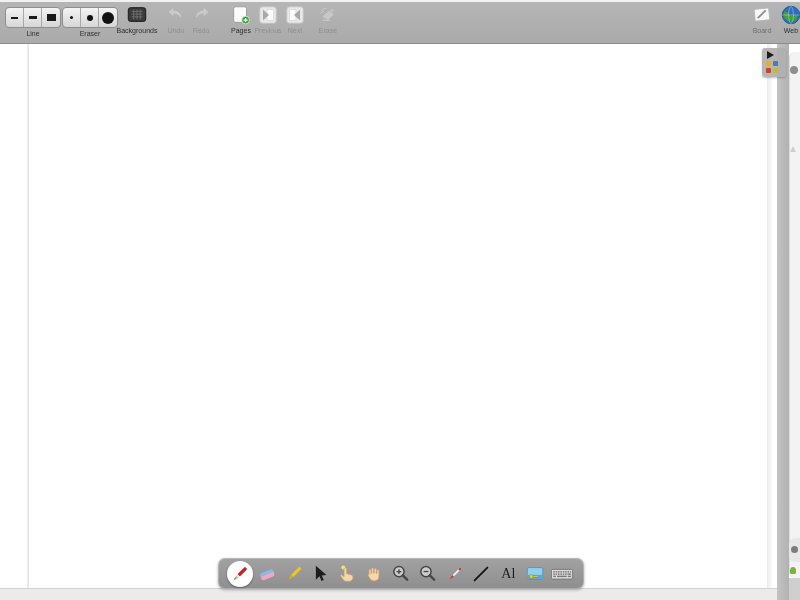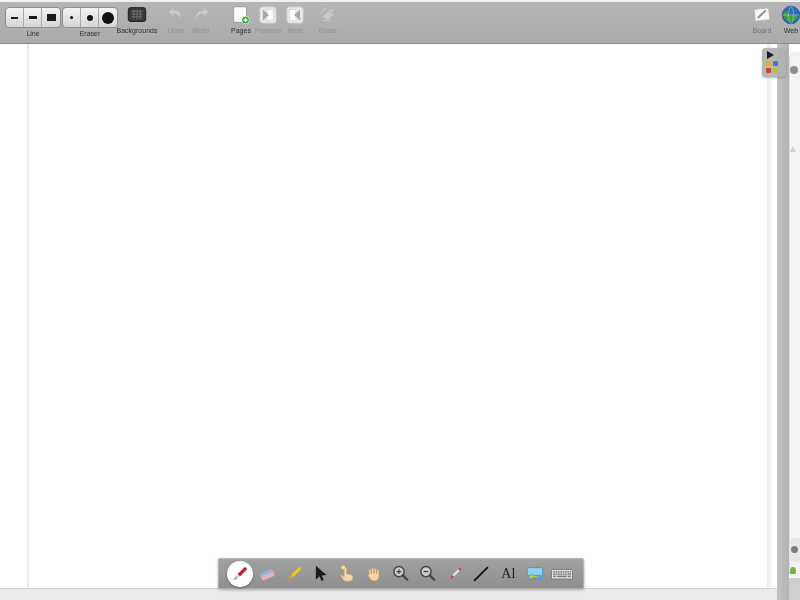--- a/index.html
+++ b/index.html
@@ -58,21 +58,21 @@
   .library-tab { position:absolute; left:762px; top:48px; width:24px; height:29px;
     background:rgba(176,176,176,.92); border-radius:3px; box-shadow:0 1px 2px rgba(0,0,0,.25); }
   .library-tab .play { position:absolute; left:5px; top:3px; width:0; height:0;
     border-top:4px solid transparent; border-bottom:4px solid transparent; border-left:7px solid #1c1c1c; }
   .library-tab .grid { position:absolute; left:4px; top:13px; width:13px; height:13px;
     display:grid; grid-template-columns:5px 5px; grid-template-rows:5px 5px; gap:2px; }
   .library-tab .grid i { display:block; border-radius:1px; }
 
   
   .stylus-bar { position:absolute; left:218px; top:558px; width:366px; height:31px;
-    background:linear-gradient(#a2a2a2,#8e8e8e); border-radius:2px;
+    background:linear-gradient(#a2a2a2,#8e8e8e); border-radius:7px;
     box-shadow:0 1px 3px rgba(0,0,0,.3), inset 0 0 0 1px rgba(255,255,255,.25);
     display:flex; align-items:center; justify-content:space-between; padding:0 9px; }
   .tool { width:26px; height:26px; display:flex; align-items:center; justify-content:center;
     border-radius:50%; cursor:pointer; }
   .tool.selected { background:#fff; box-shadow:0 1px 2px rgba(0,0,0,.35); }
   .tool svg { display:block; }
   .text-glyph { font-family:"Liberation Serif","DejaVu Serif",serif; font-size:14px;
     color:#1d1d1d; line-height:1; }
 </style>
 </head>

